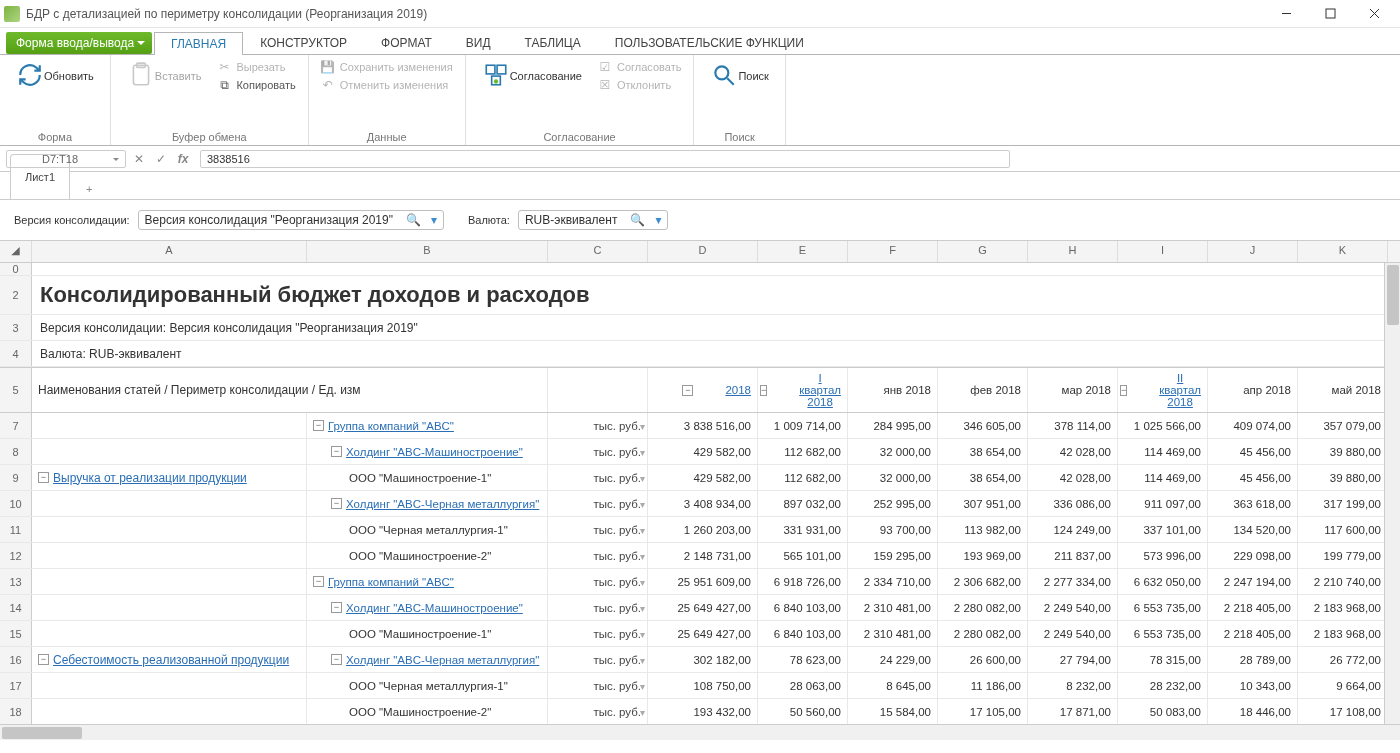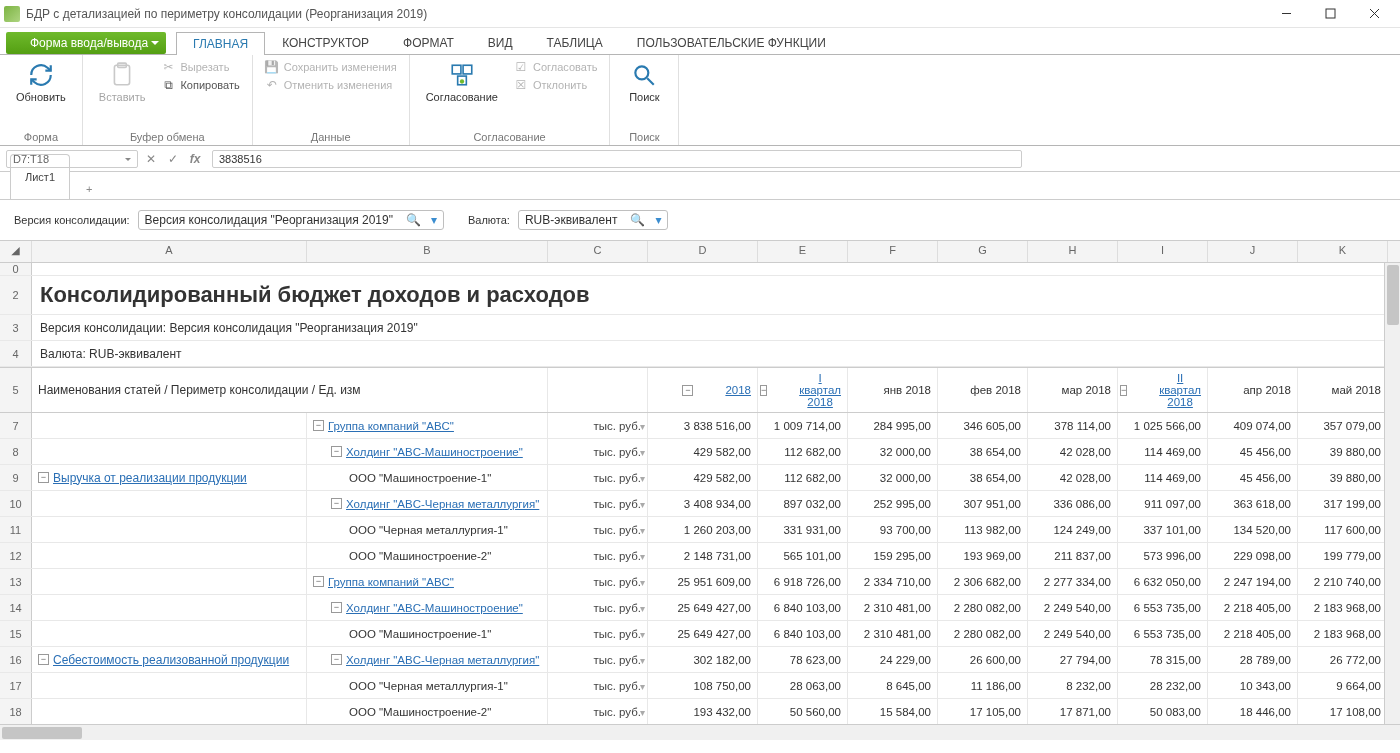--- a/index.html
+++ b/index.html
@@ -8,42 +8,42 @@
 
 .titlebar { height: 28px; display: flex; align-items: center; background: #fff; padding: 0 4px; border-bottom: 1px solid #e5e5e5; }
 .titlebar .doc-icon { width: 16px; height: 16px; margin-right: 6px; background: linear-gradient(135deg,#7cb342,#aed581); border-radius: 2px; }
 .titlebar .title { flex: 1; font-size: 12px; color: #555; }
 .window-controls { display: flex; }
 .window-controls div { width: 44px; height: 28px; display: flex; align-items: center; justify-content: center; cursor: pointer; }
 .window-controls svg { width: 11px; height: 11px; stroke: #333; fill: none; }
 
 
 .ribbon-tabs { height: 26px; display: flex; align-items: flex-end; background: #fff; padding-left: 6px; }
-.form-io-btn { background: linear-gradient(#6fba2c,#549f12); color:#fff; padding: 4px 18px 4px 24px; font-size: 12px; border-radius: 2px; margin-right: 10px; position: relative; cursor:pointer; }
+.form-io-btn { background: linear-gradient(#6fba2c,#549f12); color:#fff; padding: 4px 18px 4px 10px; font-size: 12px; border-radius: 2px; margin-right: 2px; position: relative; cursor:pointer; }
 .form-io-btn::after { content:''; position:absolute; right:7px; top:50%; border:4px solid transparent; border-top-color:#fff; transform:translateY(-2px); }
 .ribbon-tab { padding: 4px 16px; font-size: 12px; color: #444; cursor: pointer; border: 1px solid transparent; border-bottom: none; }
 .ribbon-tab.active { border-color: #b5b5b5; background: #fff; color: #2a7ab0; position: relative; top: 1px; }
 
 
 .ribbon { display: flex; border-top: 1px solid #b5b5b5; border-bottom: 1px solid #b5b5b5; background: #fff; height: 92px; }
 .ribbon-group { border-right: 1px solid #e0e0e0; padding: 4px 10px 2px; display:flex; flex-direction:column; }
 .ribbon-group-body { flex:1; display:flex; align-items:flex-start; gap:8px; }
 .ribbon-group-label { text-align:center; font-size:11px; color:#777; padding:2px 0 0; }
-.big-btn { display:flex; flex-direction:column; align-items:center; justify-content:center; padding:2px 6px; cursor:pointer; min-width:48px; }
+.big-btn { display:flex; flex-direction:row; align-items:center; justify-content:center; padding:2px 6px; cursor:pointer; min-width:48px; }
 .big-btn .ico { width:28px; height:28px; display:flex; align-items:center; justify-content:center; }
 .big-btn .lbl { font-size:11px; color:#333; margin-top:2px; text-align:center; }
 .big-btn.disabled .lbl, .big-btn.disabled .ico { opacity:.45; }
 .small-btn-stack { display:flex; flex-direction:column; gap:2px; }
 .small-btn { display:flex; align-items:center; gap:5px; font-size:11px; color:#555; padding:1px 2px; cursor:pointer; }
 .small-btn.disabled { opacity:.45; }
 .small-btn .s-ico { width:14px; height:14px; display:flex; align-items:center; justify-content:center; font-size:12px; }
 
 
 .formula-bar { height:26px; display:flex; align-items:center; border-bottom:1px solid #ccc; background:#fff; padding:0 6px; gap:4px; }
-.cell-ref-box { width:132px; border:1px solid #ccc; border-radius:2px; padding:2px 18px 2px 6px; font-size:11px; color:#666; text-align:left; position:relative; }
+.cell-ref-box { width:120px; border:1px solid #ccc; border-radius:2px; padding:2px 18px 2px 6px; font-size:11px; color:#666; text-align:center; position:relative; }
 .cell-ref-box::after { content:''; position:absolute; right:6px; top:50%; border:3px solid transparent; border-top-color:#888; transform:translateY(-1px); }
 .fbar-ico { width:18px; height:18px; display:flex; align-items:center; justify-content:center; color:#888; cursor:pointer; }
 .formula-input { flex:1; border:1px solid #ccc; border-radius:2px; padding:2px 6px; font-size:11px; margin-left:4px; max-width:810px; }
 
 
 .sheet-tabs { height:28px; display:flex; align-items:flex-end; padding:4px 10px 0; gap:8px; border-bottom:1px solid #ccc; }
 .sheet-tab { padding:16px 14px; border:1px solid #ccc; border-bottom:none; border-radius:4px 4px 0 0; background:#fff; font-size:11px; cursor:pointer; color:#444; }
 .sheet-tab.add { padding:4px 8px; color:#888; border:none; }
 
 

